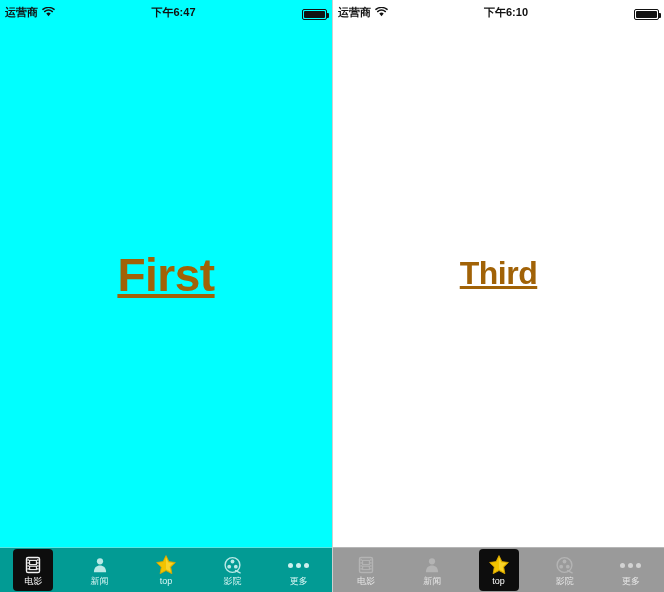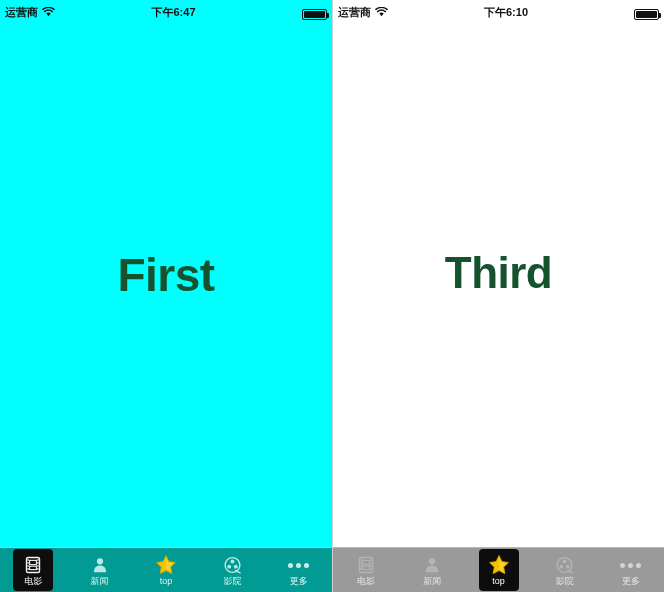--- a/index.html
+++ b/index.html
@@ -93,25 +93,26 @@
   .content {
     flex: 1 1 auto;
     display: flex;
     align-items: center;
     justify-content: center;
     position: relative;
   }
   .content-label {
     font-size: 46px;
     font-weight: bold;
-    color: #14532d;
+    color: #a16207;
     letter-spacing: -0.5px;
     line-height: 1;
-  }
-  .phone.right .content-label { font-size: 44px; }
+    text-decoration: underline;
+  }
+  .phone.right .content-label { font-size: 32px; }
   .phone.right .content { padding-bottom: 22px; }
   .phone.left .content { padding-bottom: 18px; }
 
   
   .tab-bar {
     flex: 0 0 44px;
     height: 44px;
     display: flex;
     align-items: stretch;
     position: relative;

